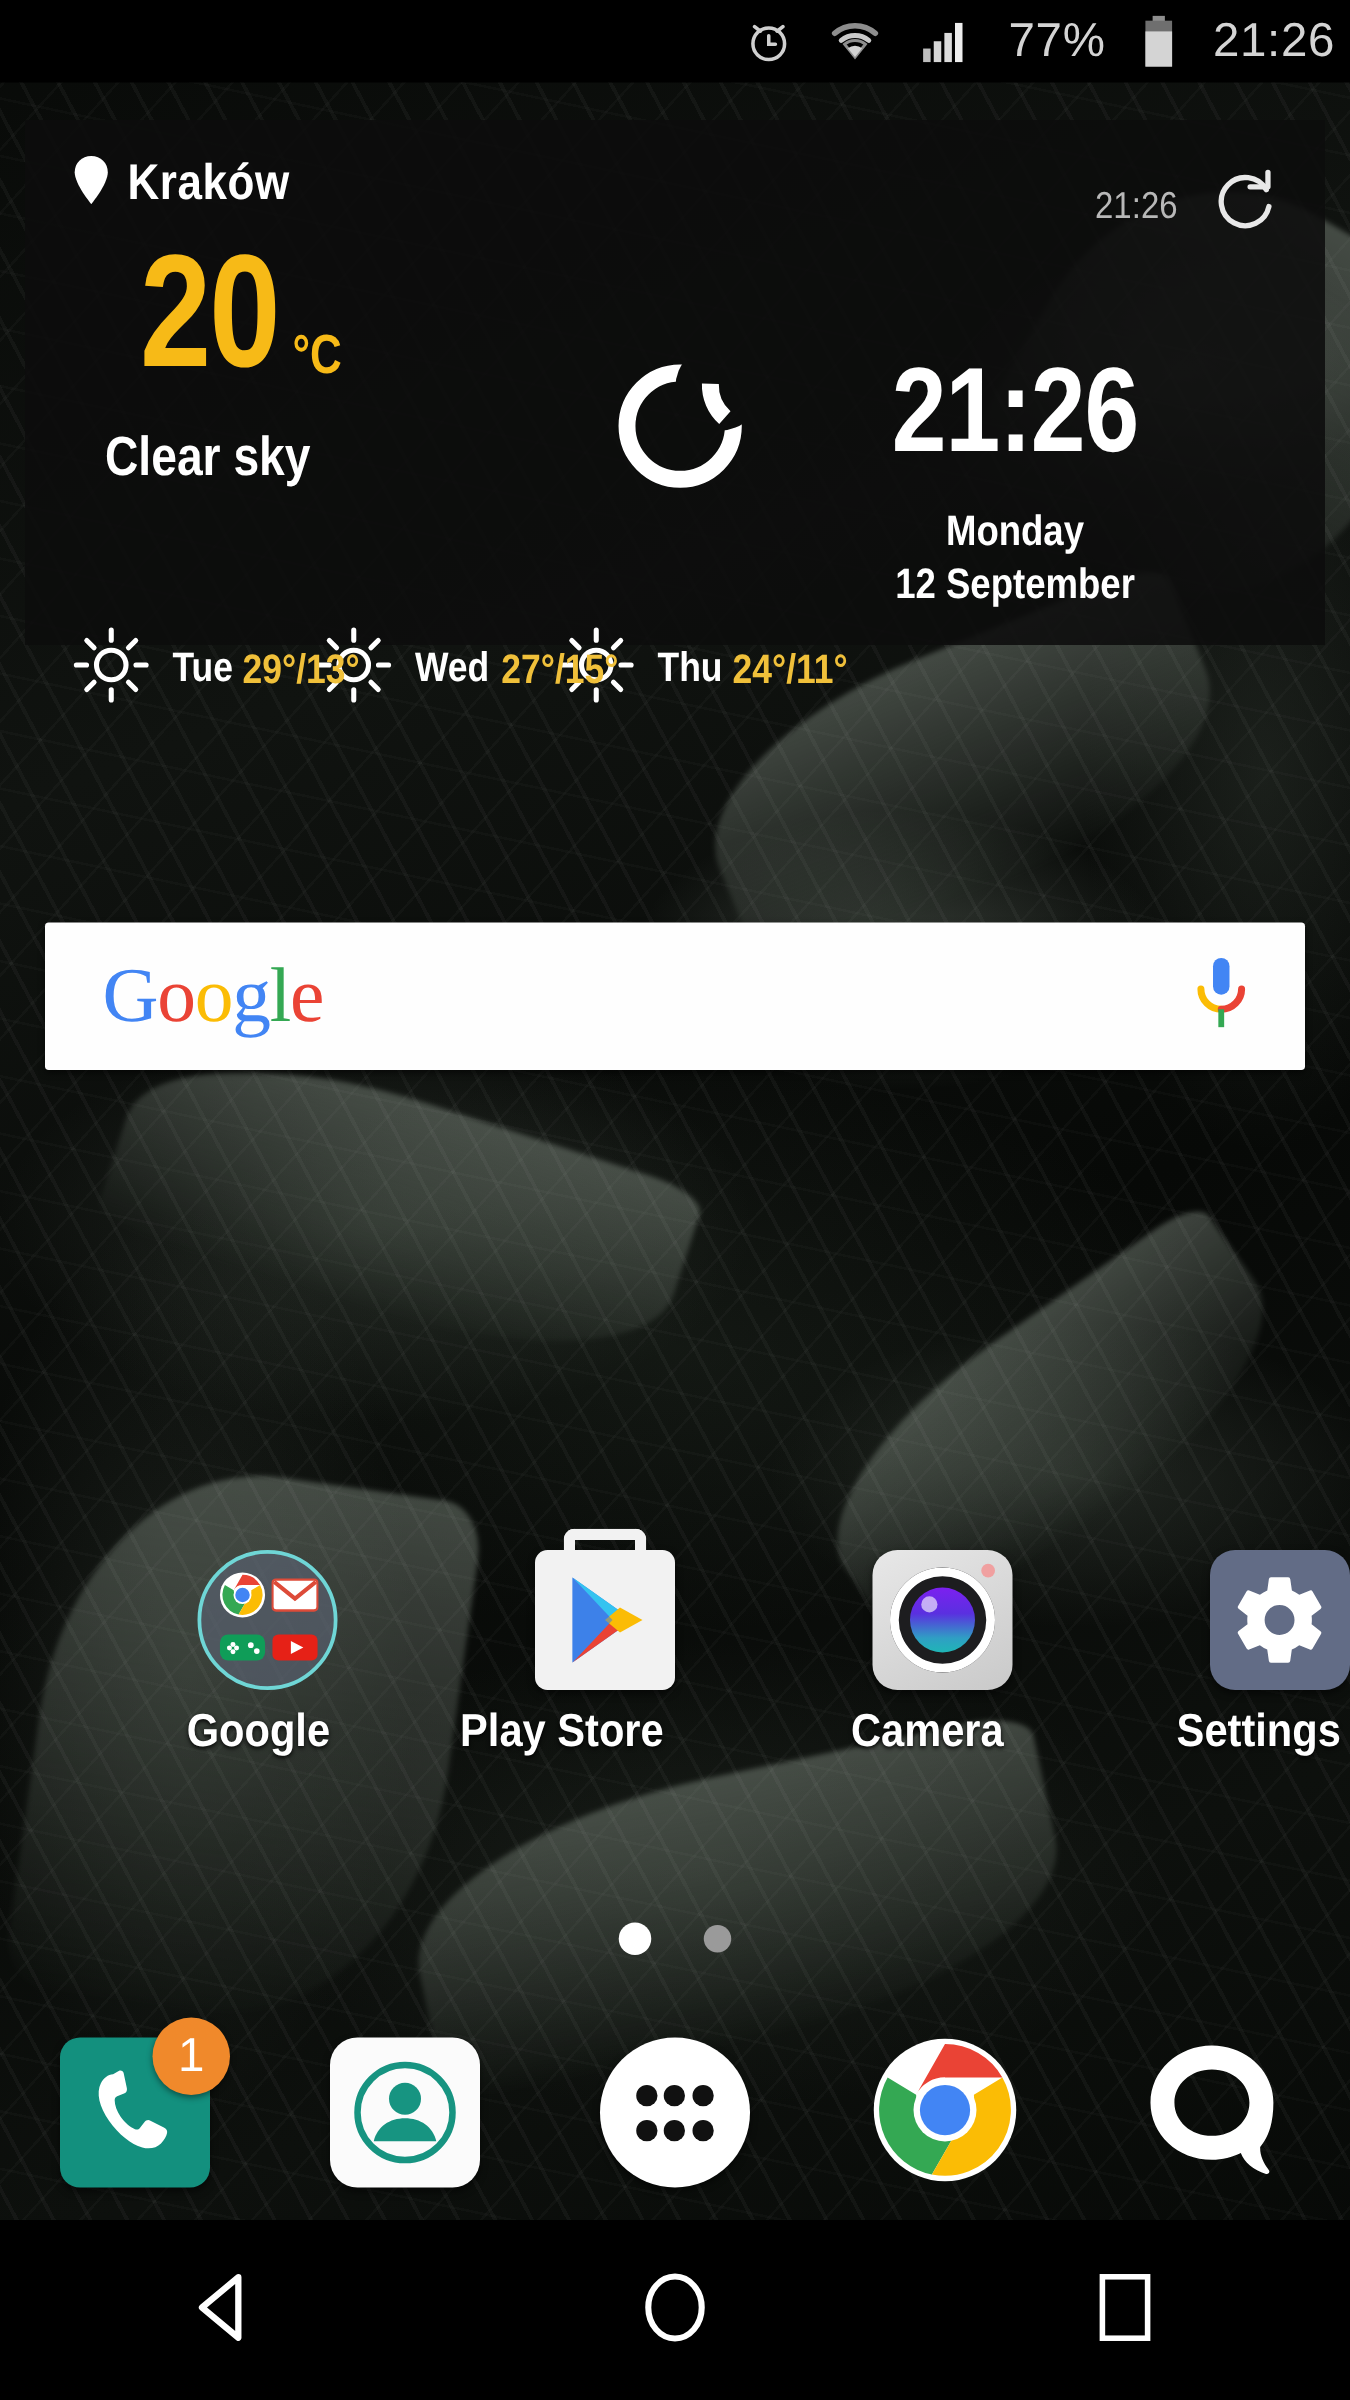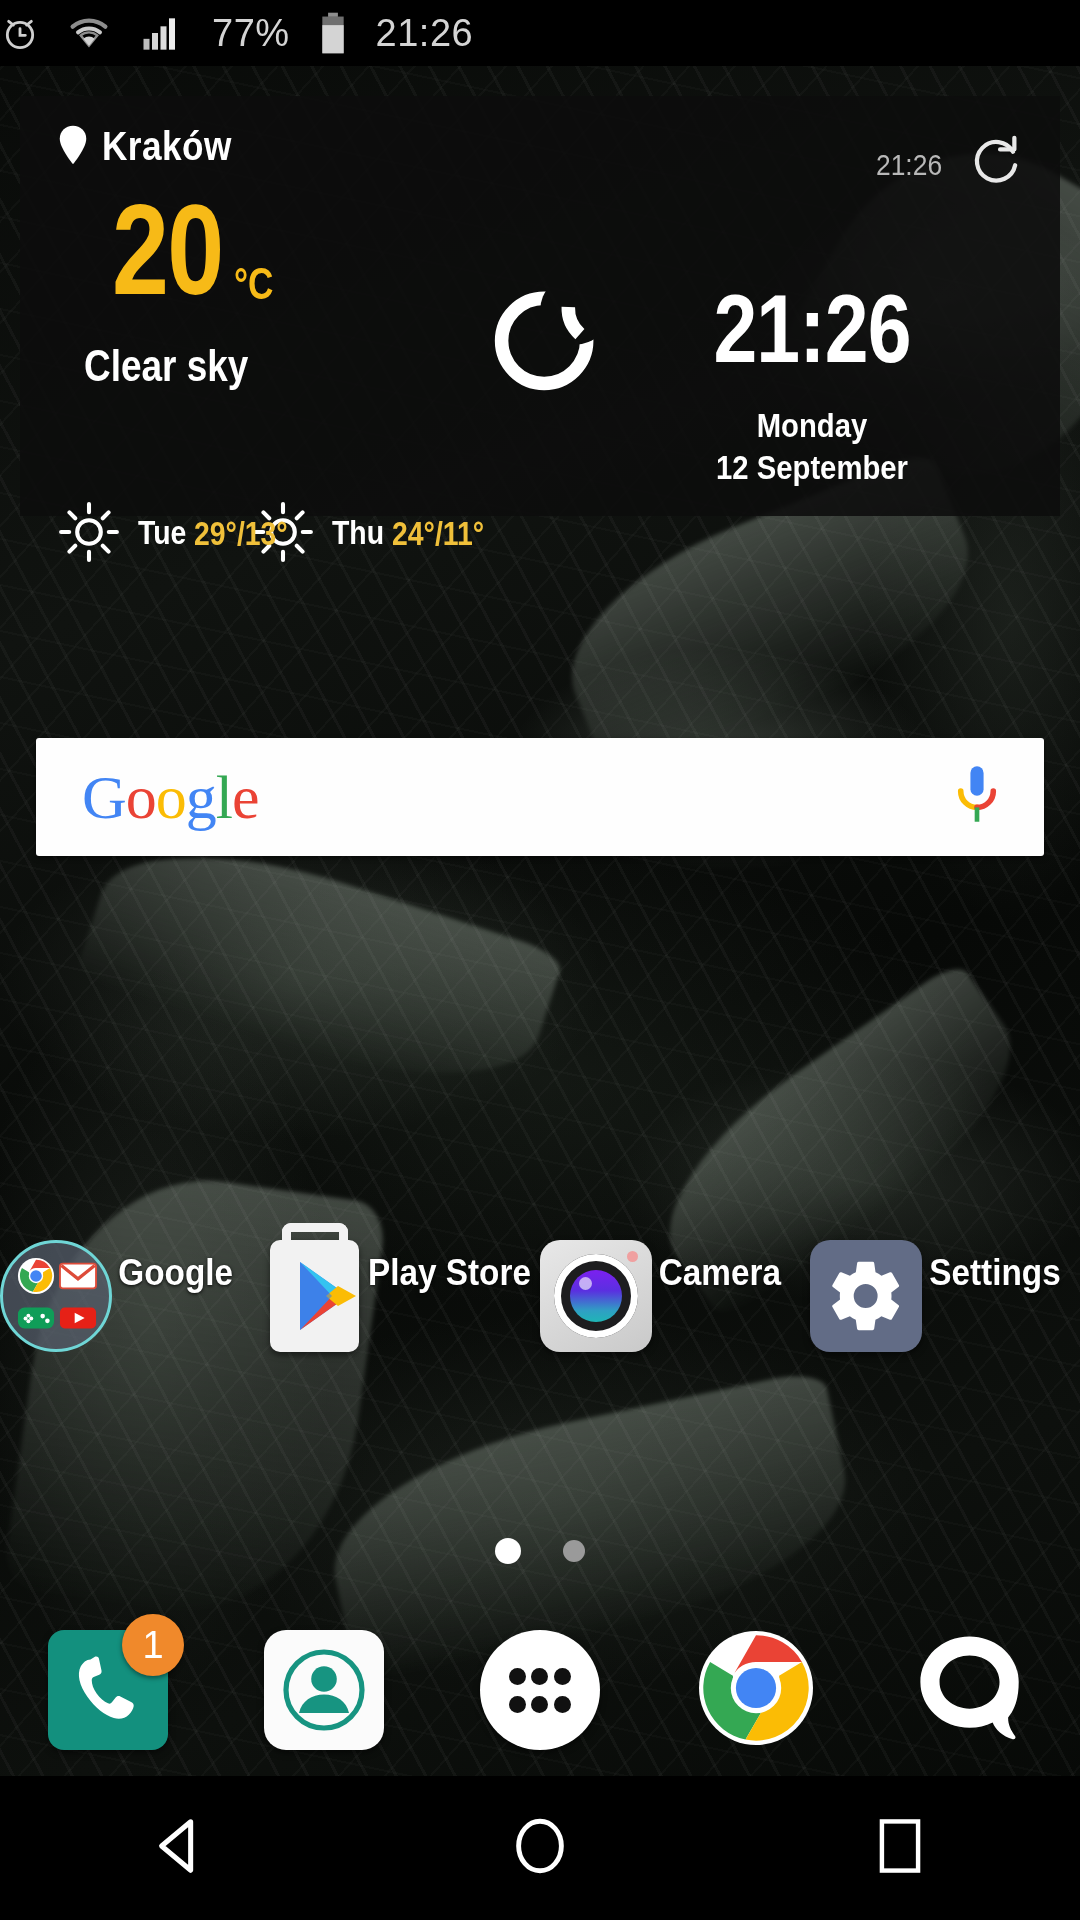--- a/index.html
+++ b/index.html
@@ -33,22 +33,22 @@
       repeating-linear-gradient(-48deg, rgba(255,255,255,.025) 0 2px, rgba(0,0,0,0) 2px 34px),
       repeating-linear-gradient(12deg, rgba(255,255,255,.018) 0 2px, rgba(0,0,0,0) 2px 45px);
     mix-blend-mode:screen;
   }
   .leaf{position:absolute;background:linear-gradient(180deg, rgba(190,205,190,.30), rgba(40,52,40,.05));border-radius:50% 10% 50% 10%;filter:blur(2px);}
 
   
   #statusbar{
     position:absolute; top:0; left:0; width:1080px; height:66px;
     background:#000;
-    display:flex; align-items:center; 
-    padding-right:26px; gap:28px;
+    display:flex; align-items:center; justify-content:flex-end;
+    padding-right:12px; gap:28px;
   }
   #statusbar .sb-icon{ display:flex; align-items:center; }
   #statusbar .sb-text{
     color:#d4d4d4; font-size:38px; font-family:"Liberation Sans", sans-serif;
     letter-spacing:.5px;
   }
   #sb-clock{ color:#e2e2e2; font-size:41px; }
 
   
   #weather-widget{
@@ -128,21 +128,21 @@
   #g-logo span{
     font-family:"Liberation Serif", serif;
     font-size:62px; line-height:1; font-weight:normal;
   }
 
   
   #app-grid{
     position:absolute; left:0; top:1240px; width:1080px; height:200px;
     display:flex;
   }
-  .app-cell{ width:270px; display:flex; flex-direction:row; align-items:flex-start; }
+  .app-cell{ width:270px; display:flex; flex-direction:column; align-items:flex-end; }
   .app-label{
     color:#fff; font-size:37px; margin-top:12px; font-weight:bold;
     font-family:"Liberation Sans Narrow","Liberation Sans",sans-serif;
     transform:scaleX(.9); text-shadow:0 1px 4px rgba(0,0,0,.9);
     white-space:nowrap;
   }
 
   
   .folder{
     width:112px; height:112px; border-radius:50%;
@@ -332,20 +332,32 @@
           <circle cx="16" cy="16" r="6.1"></circle>
           <path d="M16 1.6v4.2M16 26.2v4.2M1.6 16h4.2M26.2 16h4.2M5.9 5.9l3 3M23.1 23.1l3 3M26.1 5.9l-3 3M8.9 23.1l-3 3"></path>
         </svg>
       </span>
       <span class="fc-txt">
         <span class="fc-day">Tue</span>
         <span class="fc-temp">29°/13°</span>
       </span>
     </div>
 
+    <div class="fc-item">
+      <span>
+        <svg width="62" height="62" viewBox="0 0 32 32" fill="none" stroke="#ffffff" stroke-width="2.1" stroke-linecap="round">
+          <circle cx="16" cy="16" r="6.1"></circle>
+          <path d="M16 1.6v4.2M16 26.2v4.2M1.6 16h4.2M26.2 16h4.2M5.9 5.9l3 3M23.1 23.1l3 3M26.1 5.9l-3 3M8.9 23.1l-3 3"></path>
+        </svg>
+      </span>
+      <span class="fc-txt">
+        <span class="fc-day">Wed</span>
+        <span class="fc-temp">27°/15°</span>
+      </span>
+    </div>
 
     <div class="fc-item">
       <span>
         <svg width="62" height="62" viewBox="0 0 32 32" fill="none" stroke="#ffffff" stroke-width="2.1" stroke-linecap="round">
           <circle cx="16" cy="16" r="6.1"></circle>
           <path d="M16 1.6v4.2M16 26.2v4.2M1.6 16h4.2M26.2 16h4.2M5.9 5.9l3 3M23.1 23.1l3 3M26.1 5.9l-3 3M8.9 23.1l-3 3"></path>
         </svg>
       </span>
       <span class="fc-txt">
         <span class="fc-day">Thu</span>

